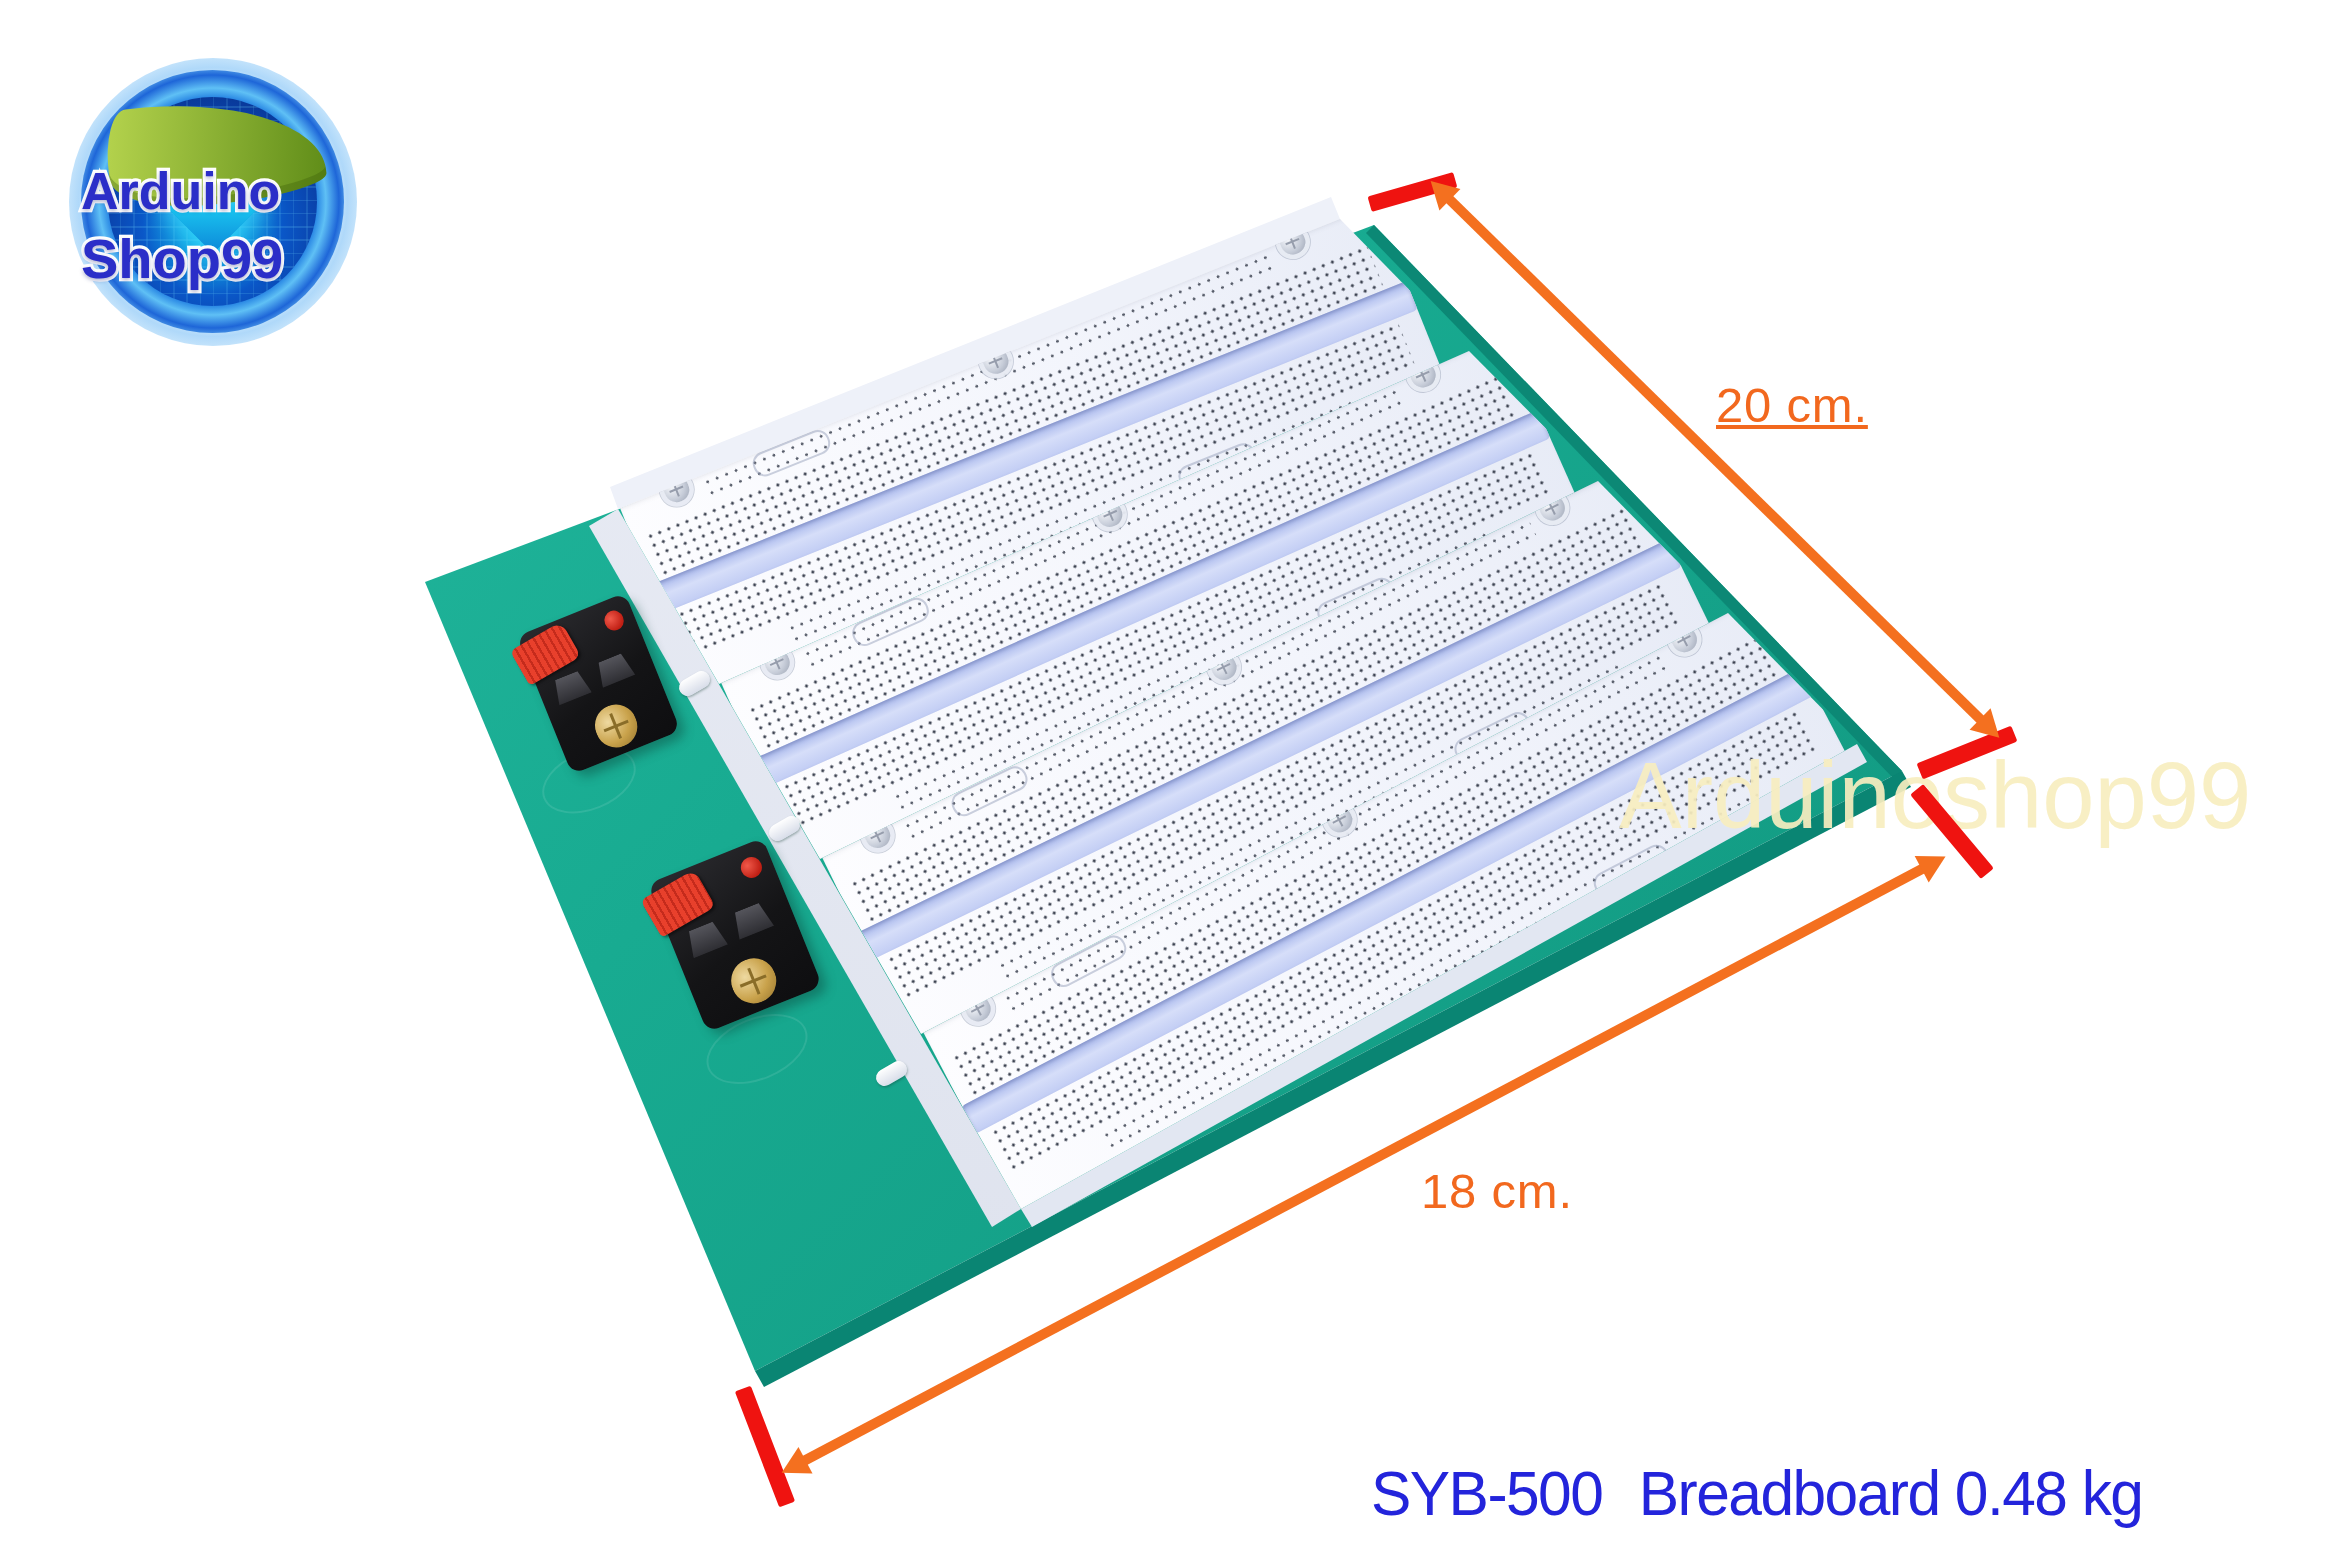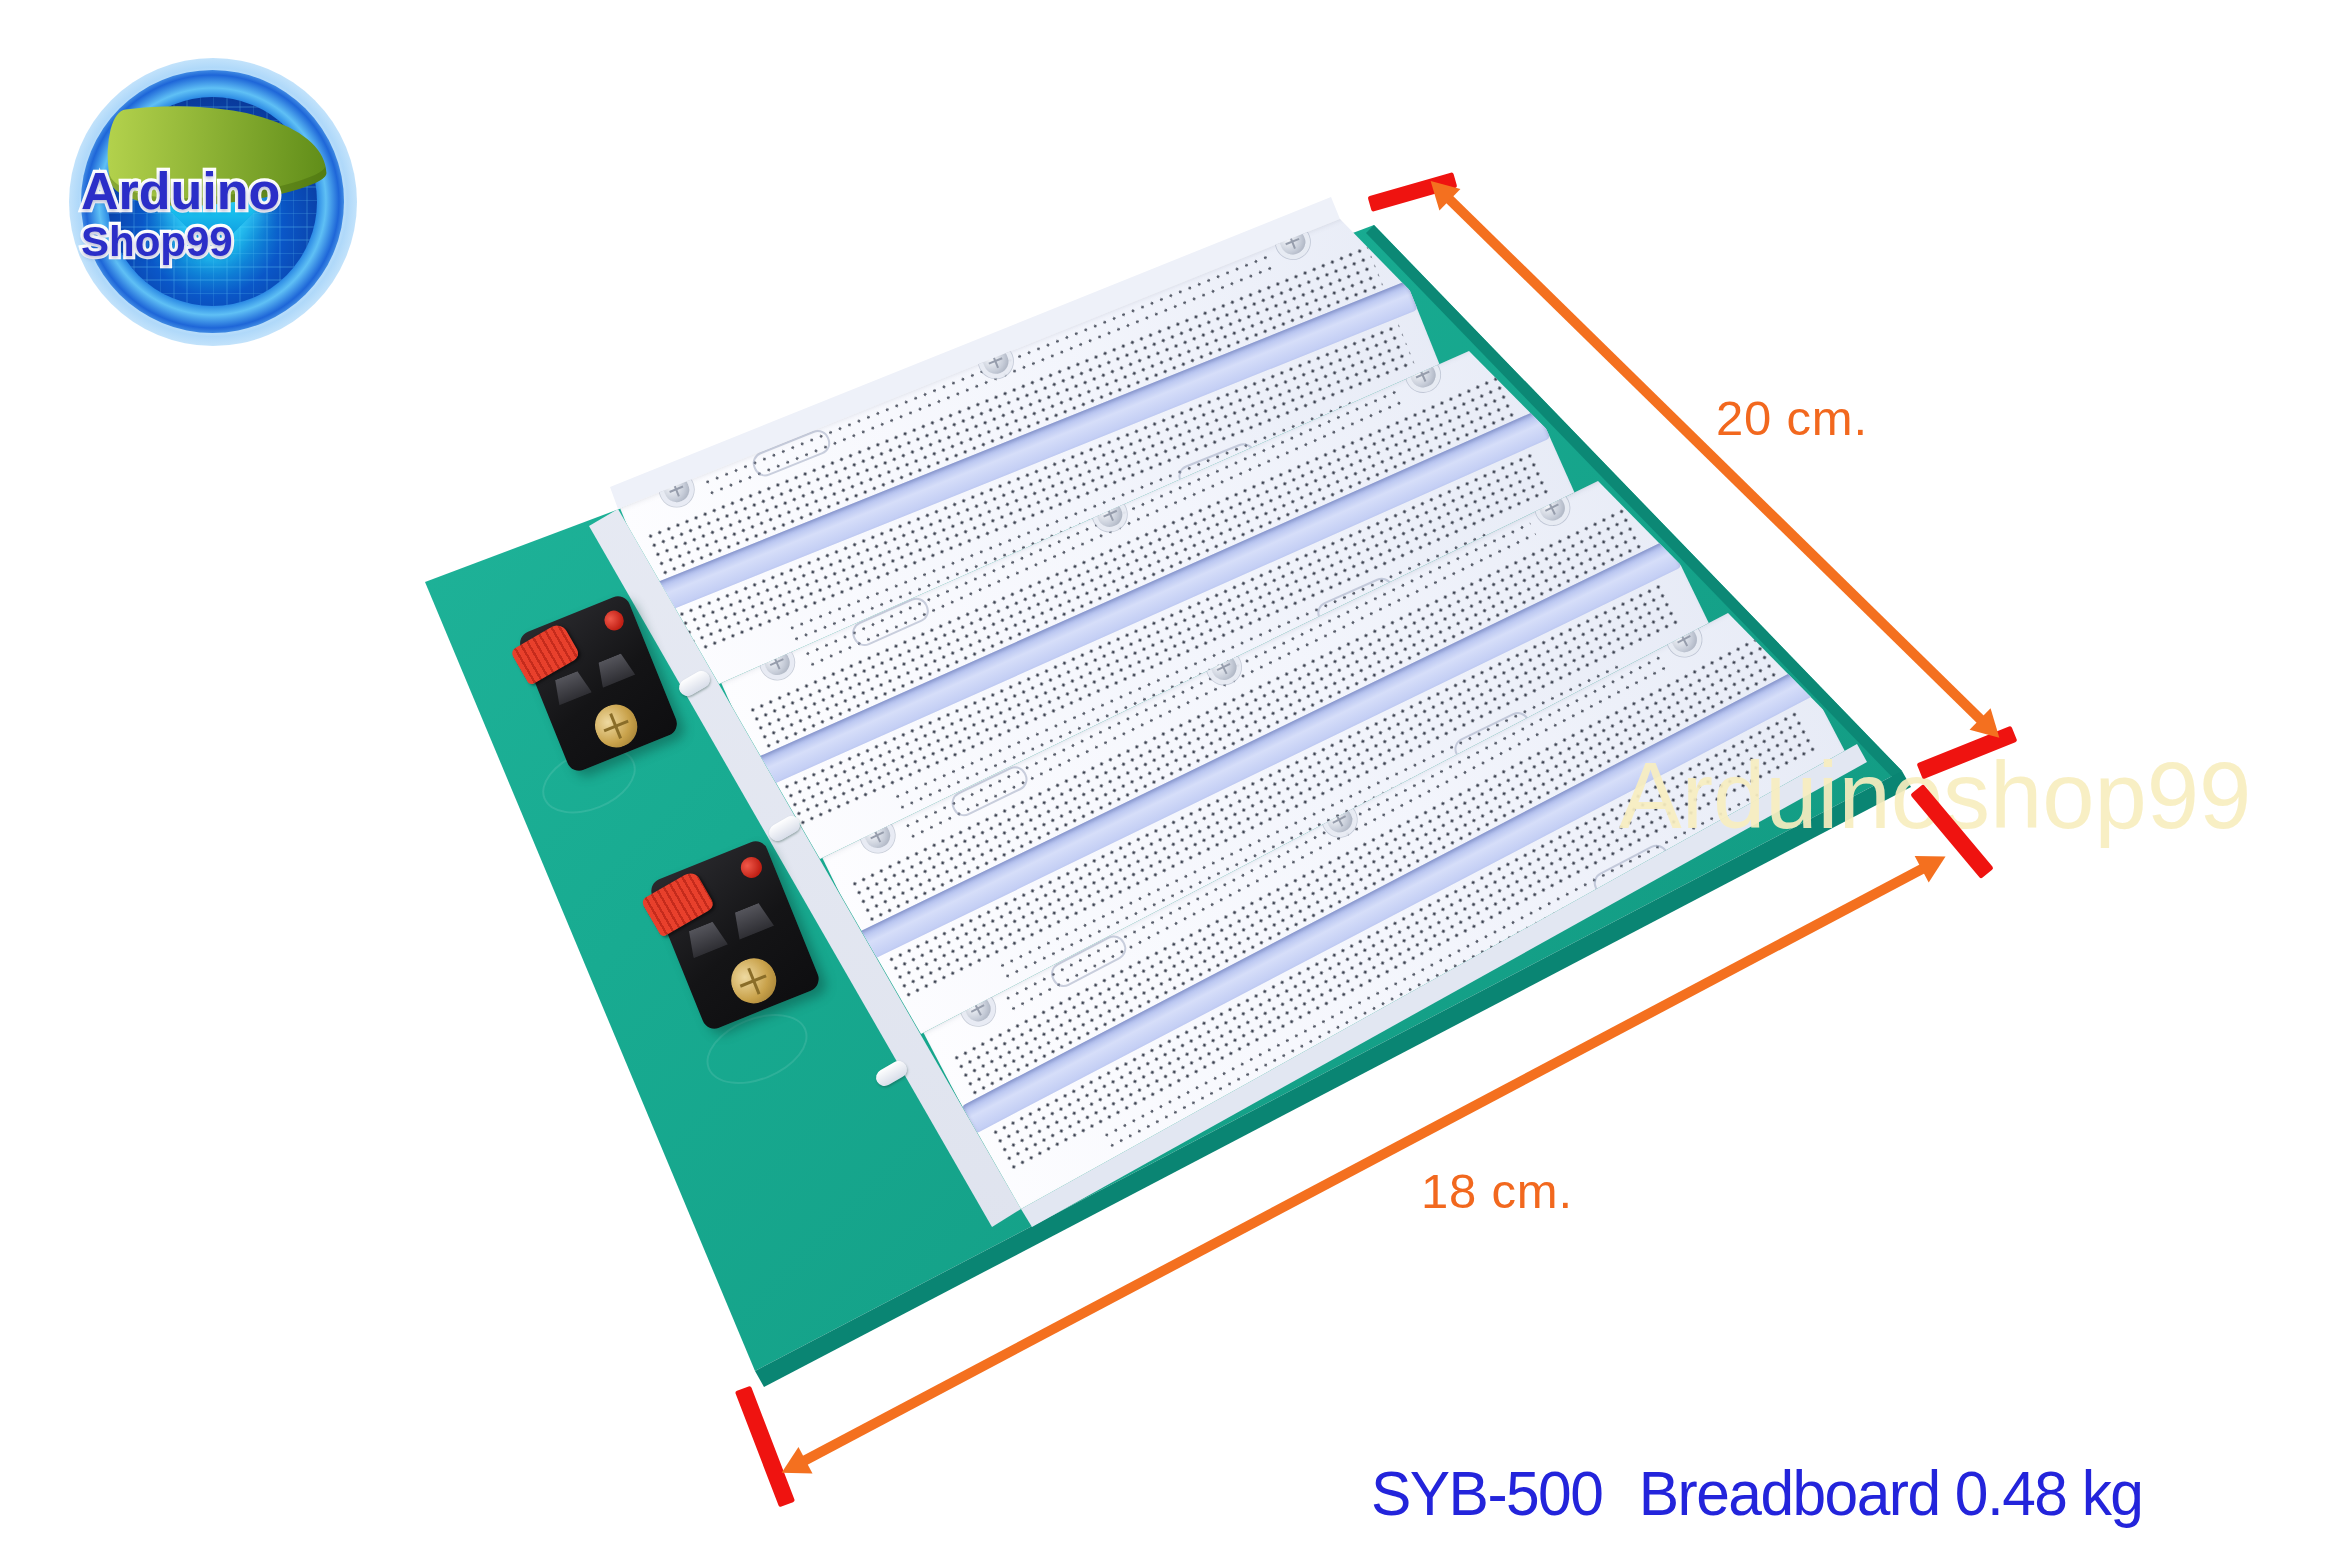--- a/index.html
+++ b/index.html
@@ -106,21 +106,21 @@
   .logo-gem{position:absolute;left:50%;top:52%;width:67px;height:67px;transform:translate(-50%,-50%) rotate(45deg);
       background:linear-gradient(135deg,#9FF2FF,#19C0EE 55%,#0C86D8);box-shadow:0 0 20.4px 6.3px rgba(60,210,250,.75);}
   .logo-leaf{position:absolute;left:10%;top:11%;width:82%;height:40%;transform:rotate(-7deg);
       background:linear-gradient(100deg,#B6D44E 0%,#8FB436 45%,#5F8C18 100%);
       border-radius:12% 95% 48% 52% / 62% 85% 18% 38%;
       box-shadow:inset 0 -7.8px 0 rgba(60,95,10,.35);}
   .logo-text{position:absolute;width:100%;text-align:left;font-weight:bold;color:#2B2EC8;
       -webkit-text-stroke:6.3px #fff;paint-order:stroke fill;
       text-shadow:0 2.3px 4.7px rgba(30,40,120,.35);}
   .logo-text.l1{top:91px;font-size:52px;}
-  .logo-text.l2{top:148px;font-size:42px;}
+  .logo-text.l2{top:156px;font-size:56px;}
 </style>
 </head>
 <body>
 
 <div class="canvas">
 
   <div class="plate"></div>
   <div class="plate-edge-ne"></div>
   <div class="plate-edge-se"></div>
   <div class="plate-mark abs" style="left:540px;top:751px;width:94px;height:55px;transform:rotate(-22deg);"></div>
@@ -211,21 +211,21 @@
   <div class="watermark">Arduinoshop99</div>
 
   <div class="tick" style="left:1368px;top:184px;width:89px;height:16.4px;transform:rotate(-16deg);"></div>
   <div class="tick" style="left:1916px;top:744px;width:102px;height:17px;transform:rotate(-22deg);"></div>
   <div class="tick" style="left:703px;top:1438px;width:124px;height:17px;transform:rotate(69deg);"></div>
   <div class="tick" style="left:1897px;top:823px;width:110px;height:17px;transform:rotate(50deg);"></div>
 
   <div class="arrow" style="left:1447px;top:192px;width:749px;transform:rotate(44.4deg);"></div>
   <div class="arrow" style="left:802px;top:1457px;width:1270px;transform:rotate(-27.9deg);"></div>
 
-  <div class="dim-label" style="left:1716px;top:390px;">20 cm.</div>
+  <div class="dim-label" style="left:1716px;top:377px;text-decoration:underline;">20 cm.</div>
   <div class="dim-label" style="left:1421px;top:1163px;">18 cm.</div>
 
   <div class="logo">
     <div class="logo-glow"></div>
     <div class="logo-ring"></div>
     <div class="logo-disk">
       <div class="logo-circuit"></div>
       <div class="logo-gem"></div>
     </div>
     <div class="logo-leaf"></div>

